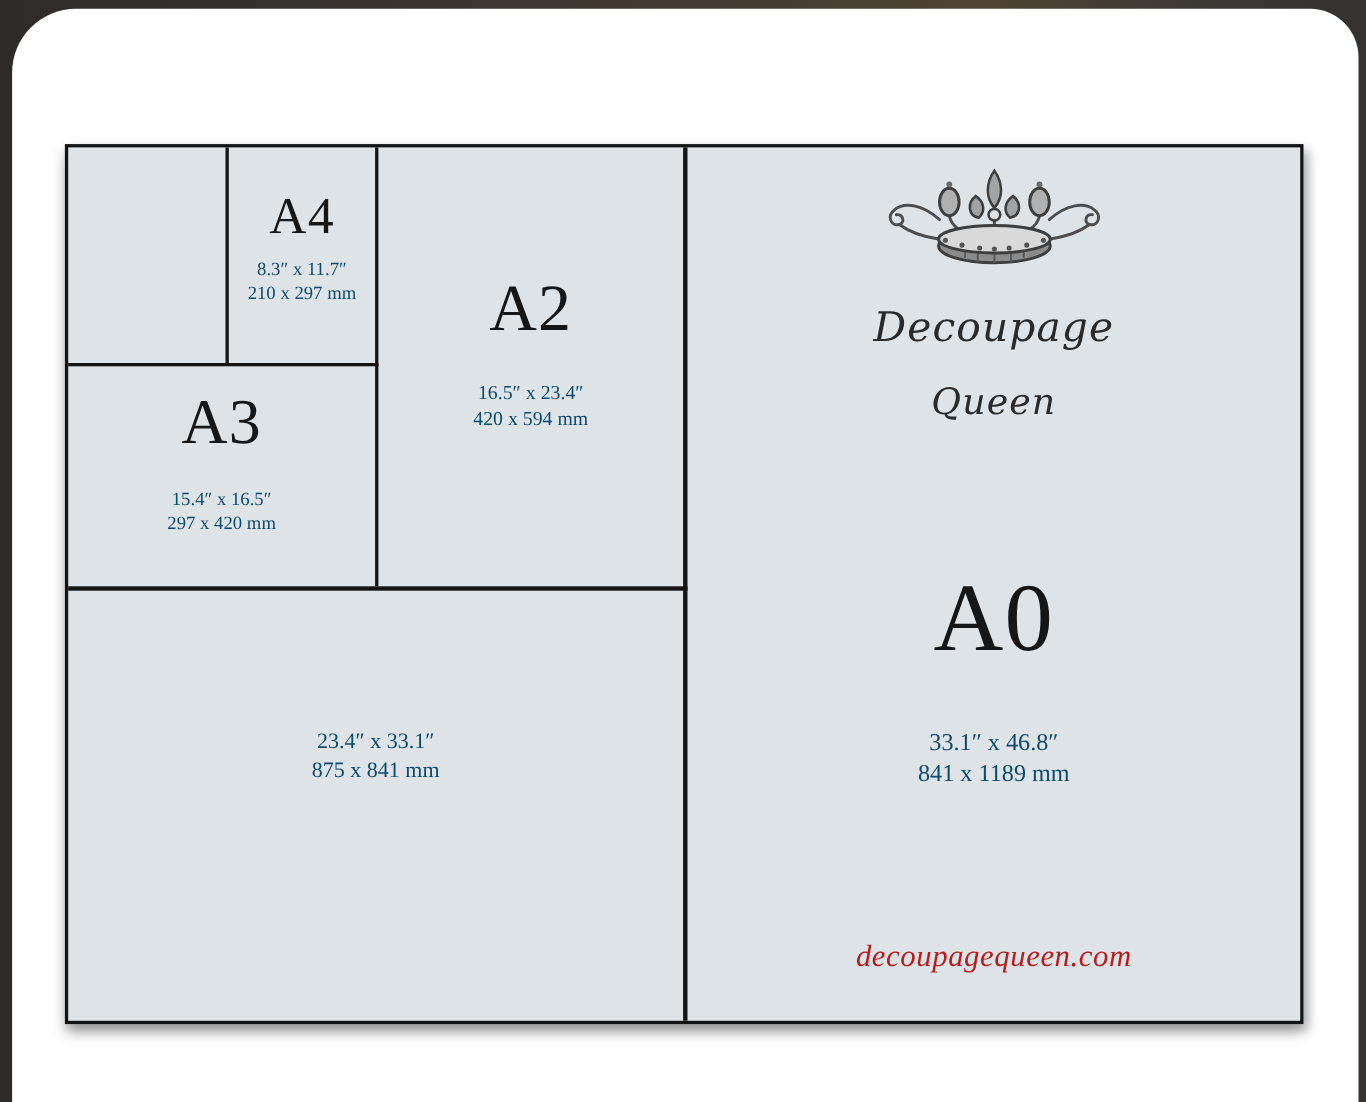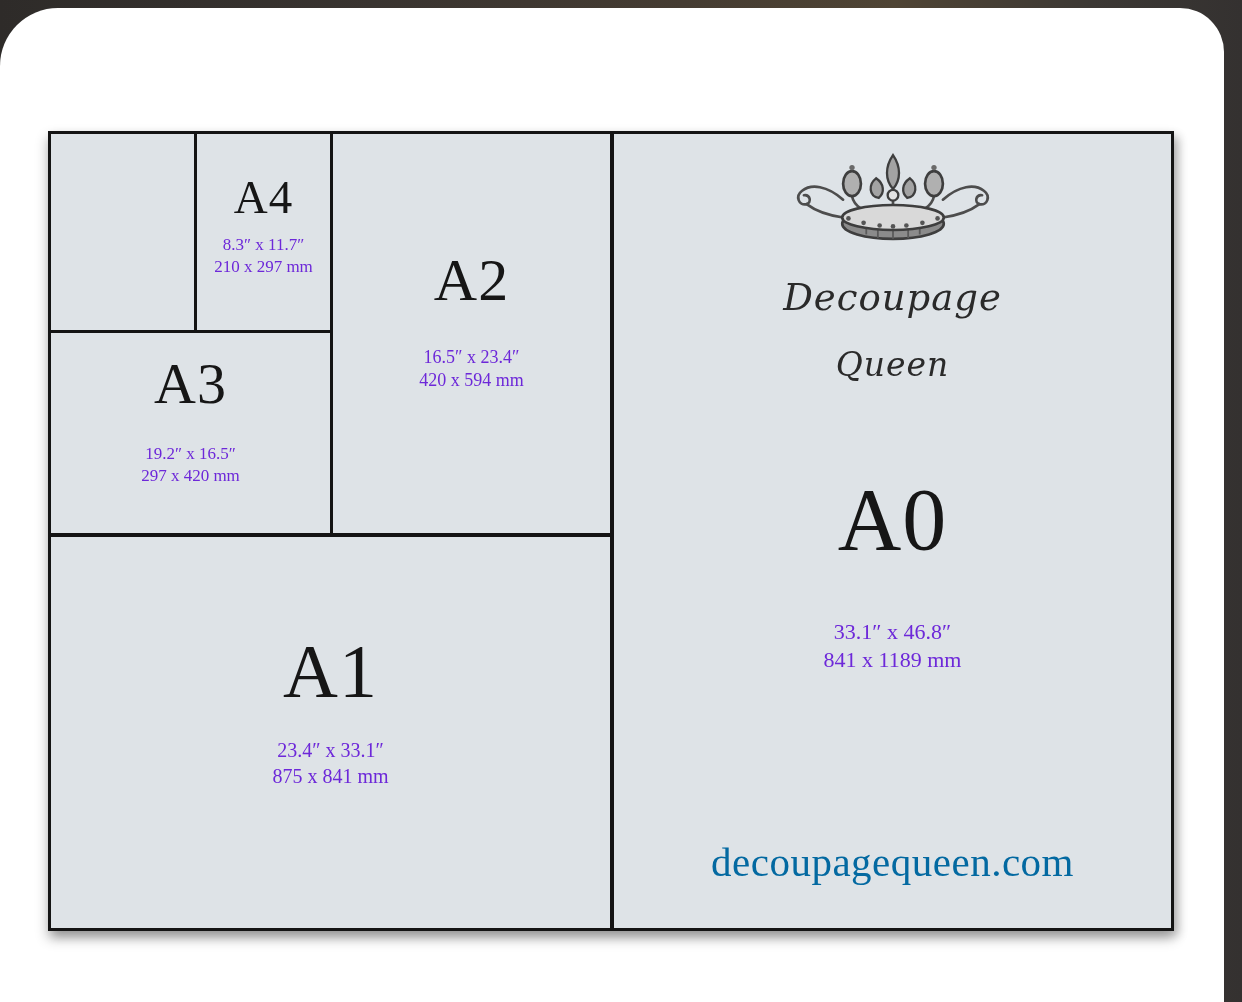--- a/index.html
+++ b/index.html
@@ -15,21 +15,21 @@
     background: linear-gradient(90deg, #2e2b29 0%, #393430 30%, #453c32 55%, #4f4434 72%, #3c3834 88%, #343130 100%);
   }
   .right-strip {
     position: absolute; top: 0; right: 0; width: 18px; height: 1002px;
     background: linear-gradient(180deg,
       #343130 0%, #55462f 12%, #735730 30%, #7b5d33 42%,
       #8a7a5e 50%, #a9a59e 58%, #b2aeа8 0, #b3afa9 75%, #bdb9b3 100%);
   }
   
   .card {
-    position: absolute; left: 0; top: 8px; width: 1224px; height: 994px;
+    position: absolute; left: 11px; top: 8px; width: 1224px; height: 994px;
     background: #ffffff;
     border-radius: 58px 44px 0 0;
   }
   
   .diagram {
     position: absolute; left: 48px; top: 123px; 
     width: 1120px; height: 794px;
     background: #dee3e7;
     border: 3px solid #141414;
     box-shadow: 0 7px 12px rgba(0,0,0,0.30), 5px 5px 9px rgba(0,0,0,0.18);
@@ -51,38 +51,38 @@
   .p-a2    { left: 282px; top: 0;     width: 277px; height: 399px; padding-top: 116px; align-items: center; }
   .p-a3    { left: 0;     top: 199px; width: 279px; height: 200px; padding-top: 22px; }
   .p-a1    { left: 0;     top: 403px; width: 559px; height: 391px; padding-top: 96px; }
   .p-a0    { left: 563px; top: 0;     width: 557px; height: 794px; gap: 24px; }
 
   .size-label { line-height: 1; color: #161616; letter-spacing: 1px; }
   .p-a4 .size-label { font-size: 47px; }
   .p-a2 .size-label { font-size: 60px; }
   .p-a3 .size-label { font-size: 58px; }
   .p-a1 .size-label { font-size: 76px; }
-  .p-a0 .size-label { font-size: 88px; margin-top: 68px; }
+  .p-a0 .size-label { font-size: 88px; margin-top: 111px; }
 
-  .dims { color: #6d28d9; line-height: 1.28; }
+  .dims { color: #0c4a6e; line-height: 1.28; }
   .p-a4 .dims { font-size: 17px; margin-top: 13px; }
   .p-a2 .dims { font-size: 18px; margin-top: 36px; }
   .p-a3 .dims { font-size: 17px; margin-top: 30px; }
   .p-a1 .dims { font-size: 20px; margin-top: 29px; }
   .p-a0 .dims { font-size: 22px; margin-top: 30px; }
 
   .crown { margin-top: 14px; width: 214px; height: 98px; }
 
   .brand { font-family: "DejaVu Serif", serif; font-style: italic; color: #2a2a2a; }
   .brand-1 { font-size: 37px; margin-top: 6px; letter-spacing: 1px; }
   .brand-2 { font-size: 33px; margin-top: 2px; letter-spacing: 1px; }
 
   .website {
     position: absolute; bottom: 42px; left: 0; width: 100%;
-    text-align: center; font-size: 41px; color: #0369a1; letter-spacing: 0.5px;
+    text-align: center; font-size: 28px; color: #b91c1c; letter-spacing: 0.5px; font-style: italic;
   }
 </style>
 </head>
 <body>
 
 <div class="backdrop"></div>
 <div class="right-strip"></div>
 
 <div class="card">
   <div class="diagram">
@@ -107,27 +107,26 @@
       <div class="size-label">A2</div>
       <div class="dims">
         <div>16.5″ x 23.4″</div>
         <div>420 x 594 mm</div>
       </div>
     </div>
 
     <div class="panel p-a3">
       <div class="size-label">A3</div>
       <div class="dims">
-        <div>19.2″ x 16.5″</div>
+        <div>15.4″ x 16.5″</div>
         <div>297 x 420 mm</div>
       </div>
     </div>
 
     <div class="panel p-a1">
-      <div class="size-label">A1</div>
       <div class="dims">
         <div>23.4″ x 33.1″</div>
         <div>875 x 841 mm</div>
       </div>
     </div>
 
     <div class="panel p-a0">
       <svg class="crown" viewBox="0 0 240 110" xmlns="http://www.w3.org/2000/svg">
         <g fill="none" stroke="#4d4d4d" stroke-width="3" stroke-linecap="round">
           <path d="M64,58 C46,42 28,40 18,48 C10,54 14,65 23,63 C29,61 27,52 20,53"></path>

